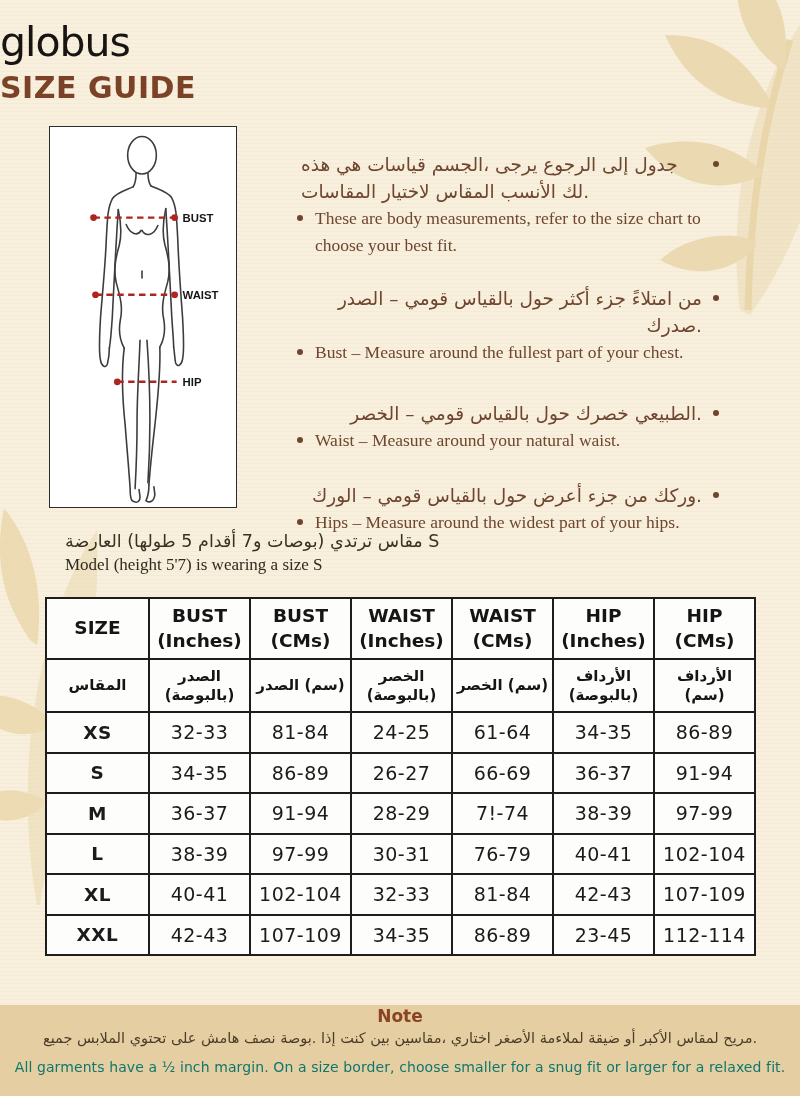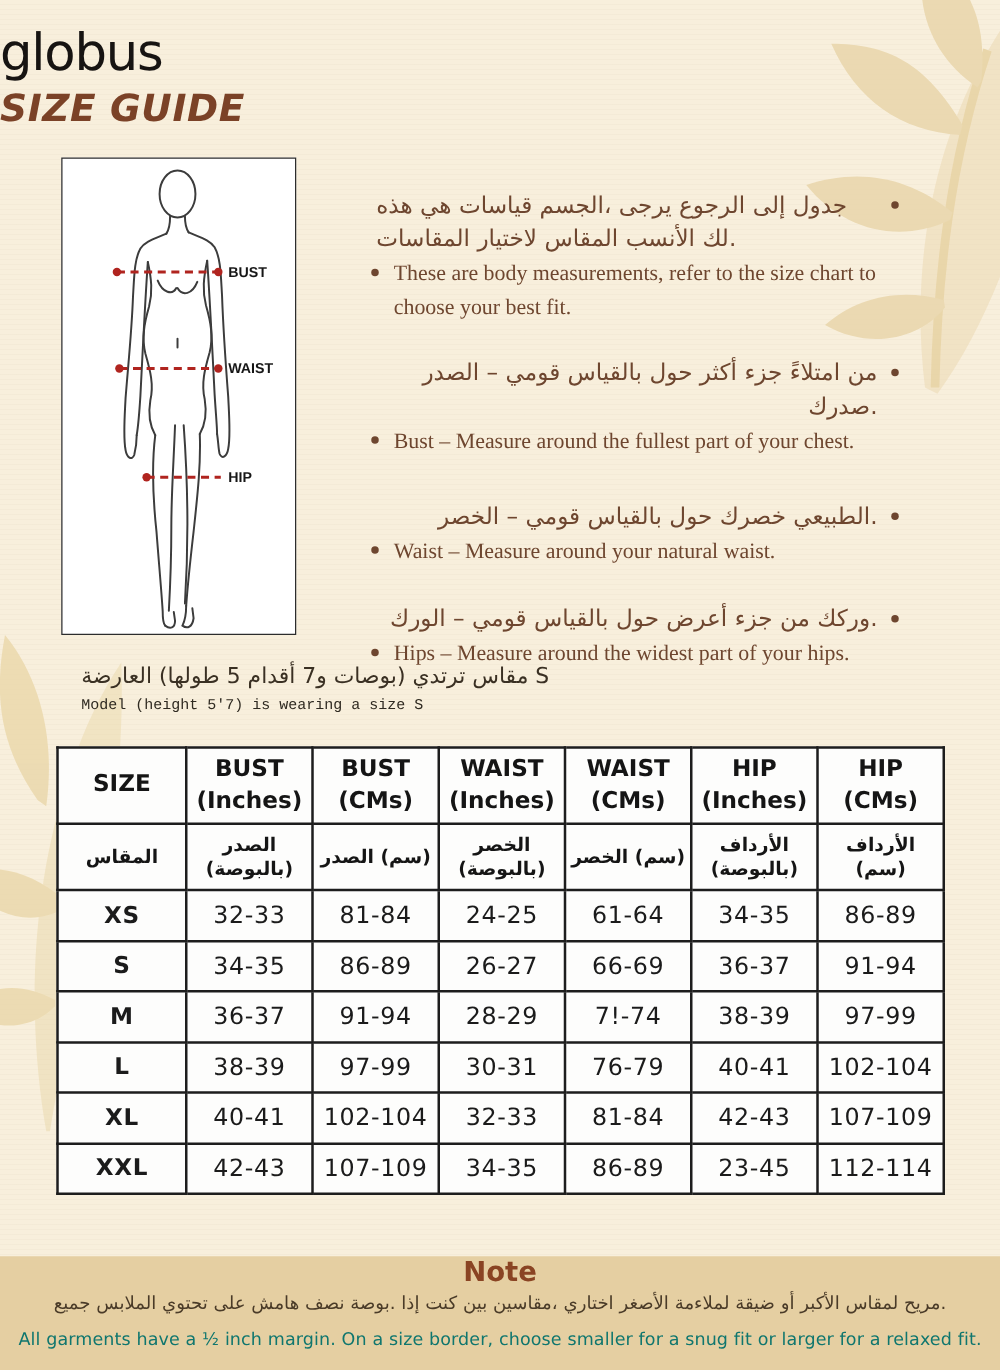--- a/index.html
+++ b/index.html
@@ -6,21 +6,21 @@
   .page{
     position:relative; width:800px; height:1096px;
     background:#f8efdc; overflow:hidden;
     font-family:"DejaVu Sans", sans-serif; color:#222;
     background-image:repeating-linear-gradient(0deg, rgba(120,95,60,0.03) 0 1px, rgba(0,0,0,0) 1px 4px);
   }
   .leaf{position:absolute; pointer-events:none;}
   
   .header{position:absolute; top:22px; left:0; width:664px; text-align:left;}
   .logo{font-size:41px; font-weight:500; letter-spacing:-1px; color:#171412; line-height:1.0;}
-  .title{margin-top:7px; font-size:30px; font-weight:700; letter-spacing:0.5px; color:#7b4227;font-style:italic;}
+  .title{margin-top:7px; font-size:30px; font-weight:700; letter-spacing:0.5px; color:#7b4227;}
   
   .figure-box{
     position:absolute; left:49px; top:126px; width:188px; height:382px;
     background:#ffffff; border:1.6px solid #2c2c2c; box-sizing:border-box;
   }
   .figure-box svg{display:block; width:100%; height:100%;}
   
   .bullets{position:absolute; left:291px; top:151px; width:432px;}
   .b-group{margin-bottom:26px;}
   .b-group.g2{margin-bottom:34px;}
@@ -30,21 +30,21 @@
         font-family:"DejaVu Sans", sans-serif;}
   .b-group.g1 .b-ar{text-align:left;}
   .w{unicode-bidi:isolate;}
   .b-en{padding-left:24px; font-family:"Liberation Serif","DejaVu Serif", serif; font-size:17.5px;}
   .dot{position:absolute; width:6px; height:6px; border-radius:50%; background:#6e462f;}
   .b-ar .dot{right:4px; top:10px;}
   .b-en .dot{left:6px; top:10px;}
   
   .model{position:absolute; left:65px; top:530px; line-height:23px;}
   .model .m-ar{font-size:17.5px; color:#3a3023; direction:ltr;}
-  .model .m-en{font-family:Liberation Mono, monospace; font-size:12px; color:#2f2a21;}
+  .model .m-en{font-family:Liberation Serif, serif; font-size:17px; color:#2f2a21;}
   
   table.size-table{
     position:absolute; left:45px; top:597px; width:711px;
     border-collapse:collapse; table-layout:fixed; background:#ffffff;
   }
   .size-table th,.size-table td{
     border:2px solid #1d1d1d; text-align:center; vertical-align:middle;
     background:#fdfdfc; padding:0 2px; box-sizing:border-box;
   }
   .size-table col.c-size{width:103px;}
@@ -53,21 +53,21 @@
   .size-table tr.h-ar th{height:53px; font-size:15px; font-weight:700; line-height:1.25;
       white-space:pre-line; color:#151515; direction:ltr;}
   .size-table td{height:40.5px; font-size:19px; letter-spacing:0.5px; color:#1b1b1b; font-weight:500;}
   .size-table td.size-cell{font-weight:700; font-size:18.5px; letter-spacing:0.5px;}
   
   .note-band{
     position:absolute; left:0; top:1005px; width:800px; height:91px;
     background:#e5cfa2; text-align:center;
   }
   .note-h-ar{margin-top:5px; font-size:16px; font-weight:700; color:#8a4423; direction:ltr;}
-  .note-h-en{font-size:22px; font-weight:700; color:#8a4423; margin-top:1px;}
+  .note-h-en{font-size:17px; font-weight:700; color:#8a4423; margin-top:1px;}
   .note-b-ar{margin-top:4px; font-size:14.5px; color:#4a3b28; white-space:nowrap; direction:ltr;}
   .note-b-en{margin-top:13px; font-size:14px; color:#0f766e; white-space:nowrap; letter-spacing:0.1px;}
 </style>
 </head>
 <body>
 
 <div class="page">
 
   <svg class="leaf" style="right:-30px; top:-20px;" width="240" height="370" viewBox="0 0 240 370">
     <g fill="#e9d6ab" opacity="0.85">

